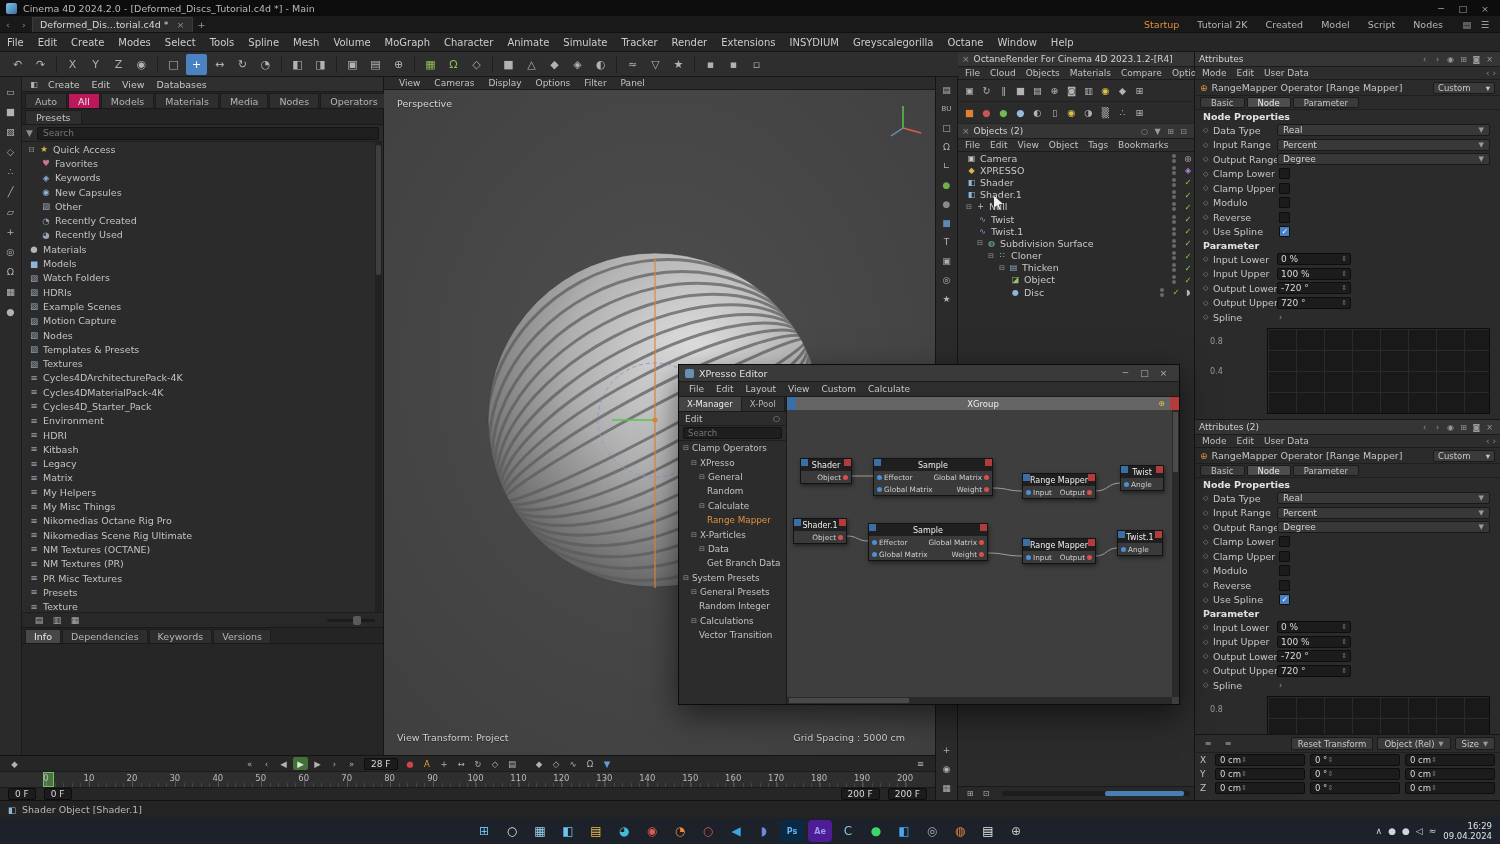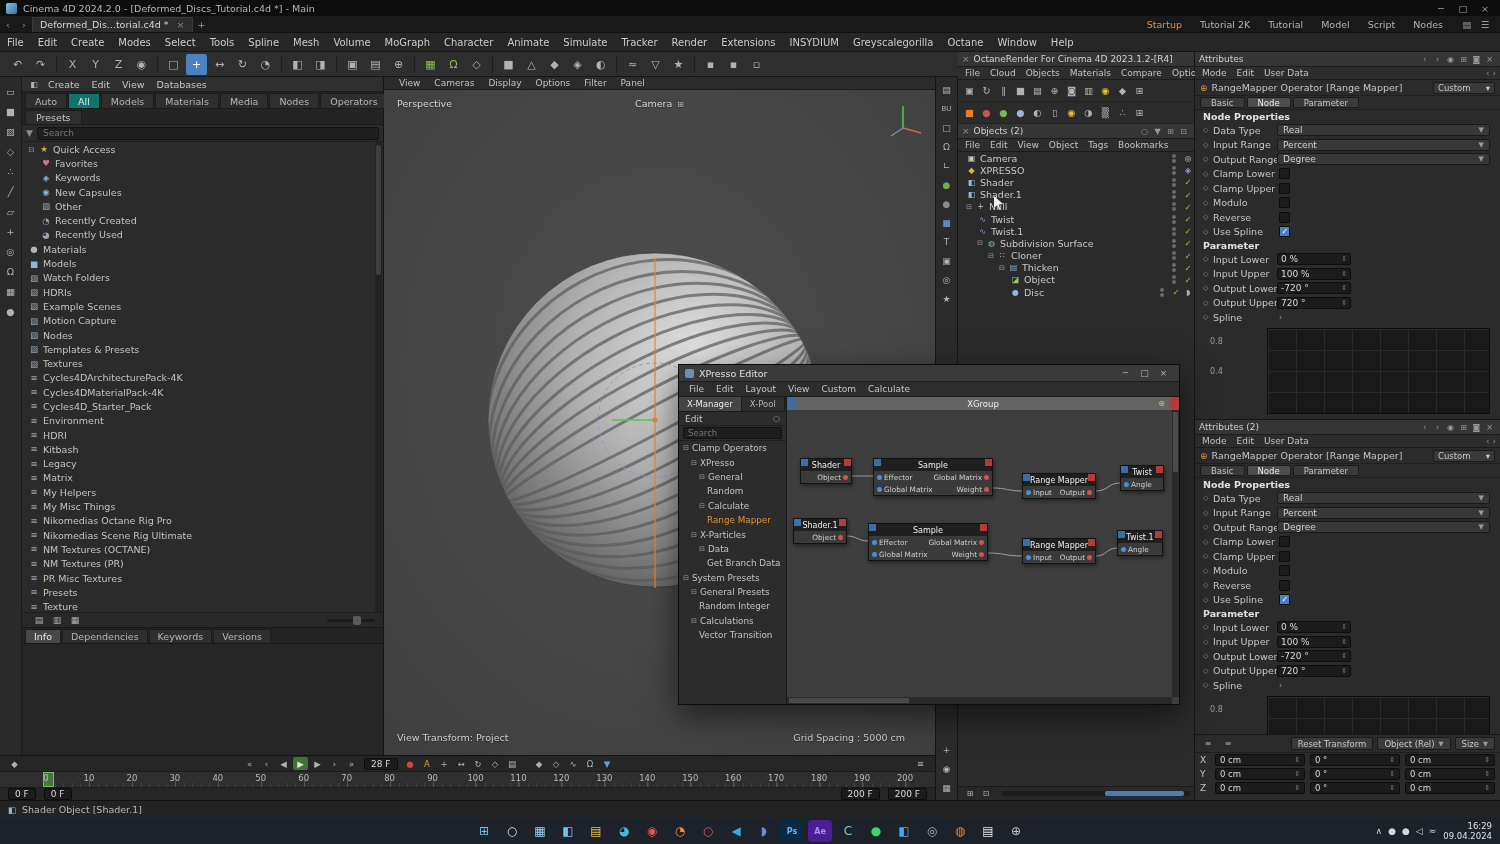--- a/index.html
+++ b/index.html
@@ -32,21 +32,21 @@
 .ticon.sep{width:1px;height:17px;background:#1e1e1e;margin:0 4px;}
 
 #leftstrip{position:absolute;left:0;top:77px;width:22px;height:678px;background:#2a2a2a;border-right:1px solid #1a1a1a;display:flex;flex-direction:column;align-items:center;padding-top:4px;}
 #leftstrip .ticon{width:18px;height:18px;font-size:9.5px;margin:1px 0;}
 
 #assets{position:absolute;left:22px;top:77px;width:362px;height:678px;background:#2b2b2b;border-right:1px solid #151515;display:flex;flex-direction:column;}
 .ab-menu{height:15px;background:#2f2f2f;display:flex;align-items:center;font-size:9.5px;border-bottom:1px solid #1c1c1c;padding-left:4px;}
 .ab-menu .mitem{padding:0 6px;}
 .ab-tabs{height:17px;background:#242424;display:flex;align-items:flex-end;padding:0 3px;border-bottom:1px solid #1a1a1a;}
 .ab-tabs .tab{padding:1px 9px;height:15px;color:#b5b5b5;font-size:9.5px;background:#2e2e2e;border:1px solid #1c1c1c;border-bottom:none;margin-right:1px;display:flex;align-items:center;}
-.ab-tabs .tab.active{background:#0f766e;color:#e8e8e8;}
+.ab-tabs .tab.active{background:#be185d;color:#e8e8e8;}
 .ab-presets{height:16px;background:#242424;display:flex;align-items:flex-end;padding:0 3px;border-bottom:1px solid #1a1a1a;}
 .ab-presets .chip{padding:1px 10px;height:14px;background:#2e2e2e;border:1px solid #1c1c1c;border-bottom:none;font-size:9.5px;color:#c5c5c5;}
 .ab-search{height:17px;display:flex;align-items:center;background:#2b2b2b;padding:0 4px;border-bottom:1px solid #1d1d1d;}
 .ab-search .funnel{color:#8a8a8a;margin-right:4px;font-size:9px;}
 .ab-search input{flex:1;height:13px;background:#1e1e1e;border:1px solid #141414;border-radius:2px;color:#bdbdbd;font-size:9px;padding:0 5px;outline:none;}
 .ab-tree{flex:1;position:relative;overflow:hidden;background:#2b2b2b;}
 .ab-row{height:14.3px;display:flex;align-items:center;font-size:9.5px;color:#c3c3c3;padding-left:calc(6px + var(--d,0)*12px);white-space:nowrap;}
 .ab-row .exp{width:10px;color:#8a8a8a;font-size:8px;}
 .ab-row .aicn{width:12px;font-size:8.5px;color:var(--c,#9aa6b5);margin-right:3px;text-align:center;}
 .ab-scroll{position:absolute;right:1px;top:0;bottom:0;width:7px;background:#222;}
@@ -128,21 +128,21 @@
 .at-spline .tick1{top:8px;}
 .at-spline .tick2{top:38px;}
 
 #coords{position:absolute;left:0;top:683px;width:305px;height:65px;background:#2b2b2b;overflow:hidden;}
 .co-menu{height:18px;display:flex;align-items:center;padding:0 5px;gap:4px;border-bottom:1px solid #1f1f1f;}
 .co-menu .ticon{width:14px;height:13px;font-size:8px;}
 .co-btn{height:13px;background:#3a3a3a;border:1px solid #1a1a1a;border-radius:2px;display:flex;align-items:center;padding:0 6px;font-size:8.5px;color:#c8c8c8;gap:4px;}
 .co-btn .caret{font-size:6.5px;color:#9a9a9a;}
 .co-row{height:14px;display:flex;align-items:center;padding:0 5px;gap:5px;}
 .co-axis{width:10px;font-size:9px;color:#c2c2c2;}
-.co-fld{flex:1;height:12px;background:#1c1c1c;border:1px solid #0d0d0d;border-radius:2px;display:flex;align-items:center;justify-content:space-between;padding:0 4px;font-size:8.5px;color:#d8d8d8;}
+.co-fld{flex:1;height:12px;background:#1c1c1c;border:1px solid #0d0d0d;border-radius:2px;display:flex;align-items:center;justify-content:flex-start;padding:0 4px;font-size:8.5px;color:#d8d8d8;}
 .co-fld i{color:#777;font-size:7px;}
 
 #timeline{position:absolute;left:0;top:755px;width:935px;height:45px;background:#262626;border-top:1px solid #141414;}
 .tl-row1{height:15px;display:flex;align-items:center;padding:0 6px;}
 .tl-row1 .ticon{width:15px;height:13px;font-size:8.5px;margin:0 1px;}
 .tl-row1 .play{background:#43703a;color:#d8f0c8;border-radius:2px;}
 .tl-fld{height:12px;background:#1c1c1c;border:1px solid #0d0d0d;border-radius:2px;color:#d8d8d8;font-size:9px;display:flex;align-items:center;justify-content:center;padding:0 6px;margin:0 4px;}
 .tl-ruler{position:relative;height:17px;background:#2e2e2e;border-top:1px solid #1b1b1b;border-bottom:1px solid #1b1b1b;
  background-image:repeating-linear-gradient(90deg,#555 0 1px,transparent 1px 42.95px),repeating-linear-gradient(90deg,#454545 0 1px,transparent 1px 8.6px);
  background-size:861px 9px,861px 4px;background-position:46px bottom,46px bottom;background-repeat:no-repeat;}
@@ -223,21 +223,21 @@
     <span class="nav">›</span>
     <span class="doctab">
         <span>Deformed_Dis...torial.c4d *</span>
         <span class="x">×</span>
       </span>
     <span class="addtab">+</span>
     <span class="layouts">
 
     <span class="lt active">Startup</span>
         <span class="lt">Tutorial 2K</span>
-        <span class="lt">Tutorial</span>
+        <span class="lt">Created</span>
         <span class="lt">Model</span>
         <span class="lt">Script</span>
         <span class="lt">Nodes</span>
       </span>
     <span class="ticons">
       <span>▤</span>
       <span>☰</span>
     </span>
   </div>
 
@@ -618,21 +618,20 @@
         <line x1="271" y1="168" x2="271" y2="498" stroke="#e0873c" stroke-width="1.2"></line>
         <line x1="228" y1="330" x2="271" y2="330" stroke="#55c94a" stroke-width="1.5"></line>
         <circle cx="271" cy="330" r="2.5" fill="#e0873c"></circle>
         <g transform="translate(519,16)" stroke-width="1.5">
           <line x1="0" y1="22" x2="0" y2="0" stroke="#55c94a"></line>
           <line x1="0" y1="22" x2="18" y2="27" stroke="#d95f4a"></line>
           <line x1="0" y1="22" x2="-12" y2="30" stroke="#6f8fb5"></line>
         </g>
       </svg>
       <span class="vp-ol" id="vp-persp">Perspective</span>
-      <span class="vp-ol" id="vp-cam"><span>Camera</span><span class="cicon">⊞</span></span>
       <span class="vp-ol" id="vp-transform">View Transform: Project</span>
       <span class="vp-ol" id="vp-grid">Grid Spacing : 5000 cm</span>
     </div>
   </div>
 
   <div id="sidestrip">
 
   <span class="ticon">▤</span>
       <span class="ticon txt">BU</span>
       <span class="ticon">□</span>

